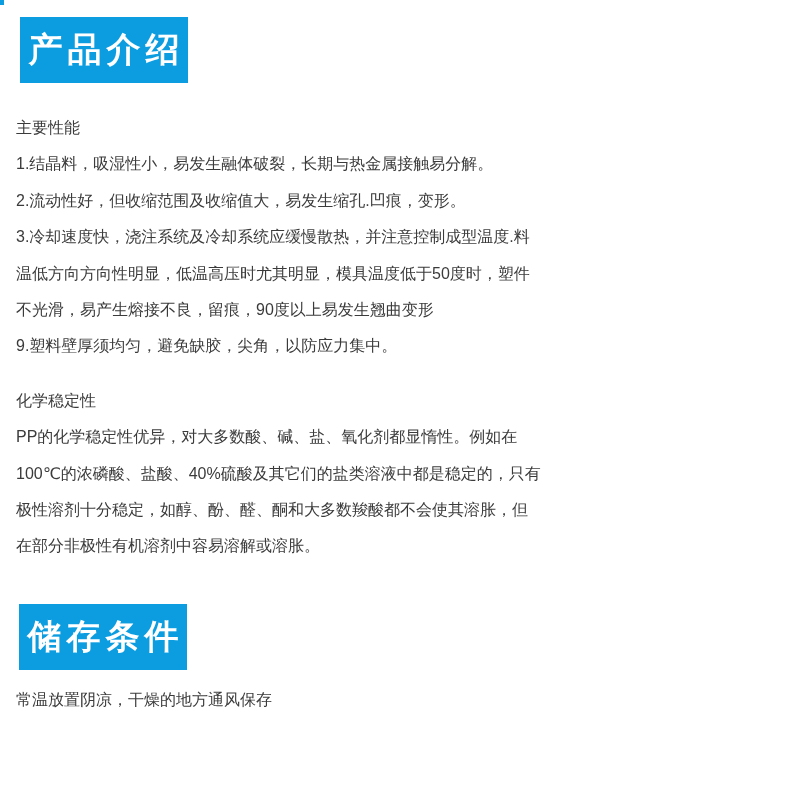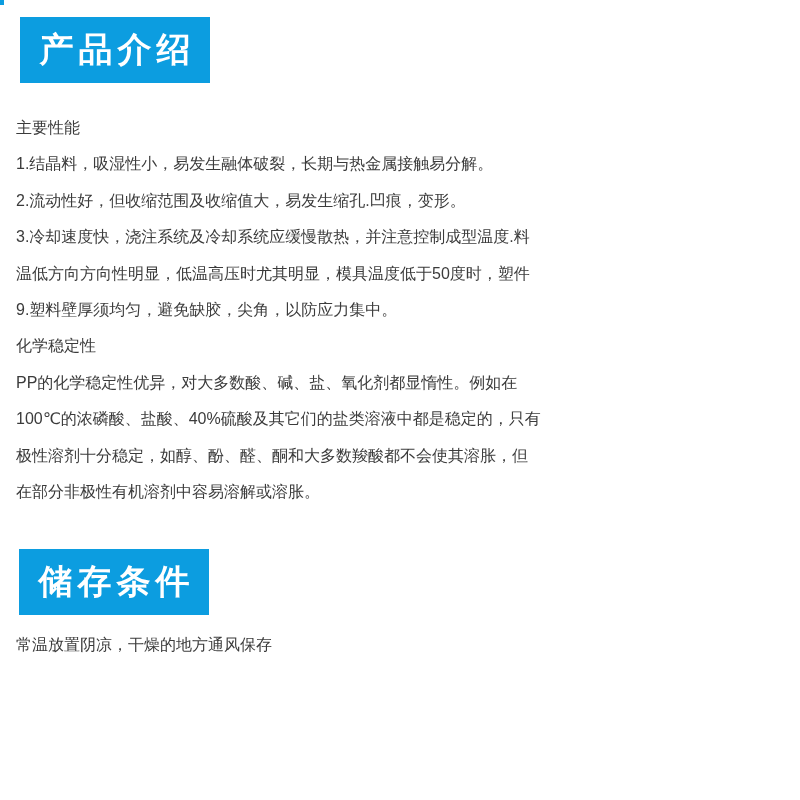--- a/index.html
+++ b/index.html
@@ -20,37 +20,37 @@
     width: 800px; height: 800px;
     overflow: hidden;
     background: var(--background);
   }
   .corner-mark {
     position: absolute; left: 0; top: 0;
     width: 4px; height: 5px;
     background: var(--accent);
   }
   .banner {
-    width: 190px; height: 66px;
+    width: 168px; height: 66px;
     background: var(--accent);
     color: var(--banner_text);
     display: flex; align-items: center; justify-content: center;
     font-size: 34px; font-weight: 700;
     letter-spacing: 5px; padding-left: 5px;
   }
   .banner-intro   { margin: 17px 0 0 20px; }
   .banner-storage { margin: 39px 0 0 19px; }
   .text-block {
     margin-left: 16px; margin-right: 24px;
     font-size: 16px; line-height: 36.4px;
     color: var(--body_text);
     white-space: nowrap;
   }
   .block-performance { margin-top: 27px; }
-  .block-chemical    { }
+  .block-chemical    { margin-top: 18px; }
   .block-storage     { margin-top: 12px; }
   .block-heading { font-weight: 400; }
 </style>
 </head>
 <body>
 
 <div class="page">
 
   <div class="corner-mark"></div>
 
@@ -58,20 +58,21 @@
     <span>产品介绍</span>
   </div>
 
   <div class="text-block block-performance">
     <div class="block-heading">主要性能</div>
     <div>
         <div>1.结晶料，吸湿性小，易发生融体破裂，长期与热金属接触易分解。</div>
         <div>2.流动性好，但收缩范围及收缩值大，易发生缩孔.凹痕，变形。</div>
         <div>3.冷却速度快，浇注系统及冷却系统应缓慢散热，并注意控制成型温度.料</div>
         <div>温低方向方向性明显，低温高压时尤其明显，模具温度低于50度时，塑件</div>
+        <div>不光滑，易产生熔接不良，留痕，90度以上易发生翘曲变形</div>
         <div>9.塑料壁厚须均匀，避免缺胶，尖角，以防应力集中。</div>
       </div>
   </div>
 
   <div class="text-block block-chemical">
     <div class="block-heading">化学稳定性</div>
     <div>
         <div>PP的化学稳定性优异，对大多数酸、碱、盐、氧化剂都显惰性。例如在</div>
         <div>100℃的浓磷酸、盐酸、40%硫酸及其它们的盐类溶液中都是稳定的，只有</div>
         <div>极性溶剂十分稳定，如醇、酚、醛、酮和大多数羧酸都不会使其溶胀，但</div>

